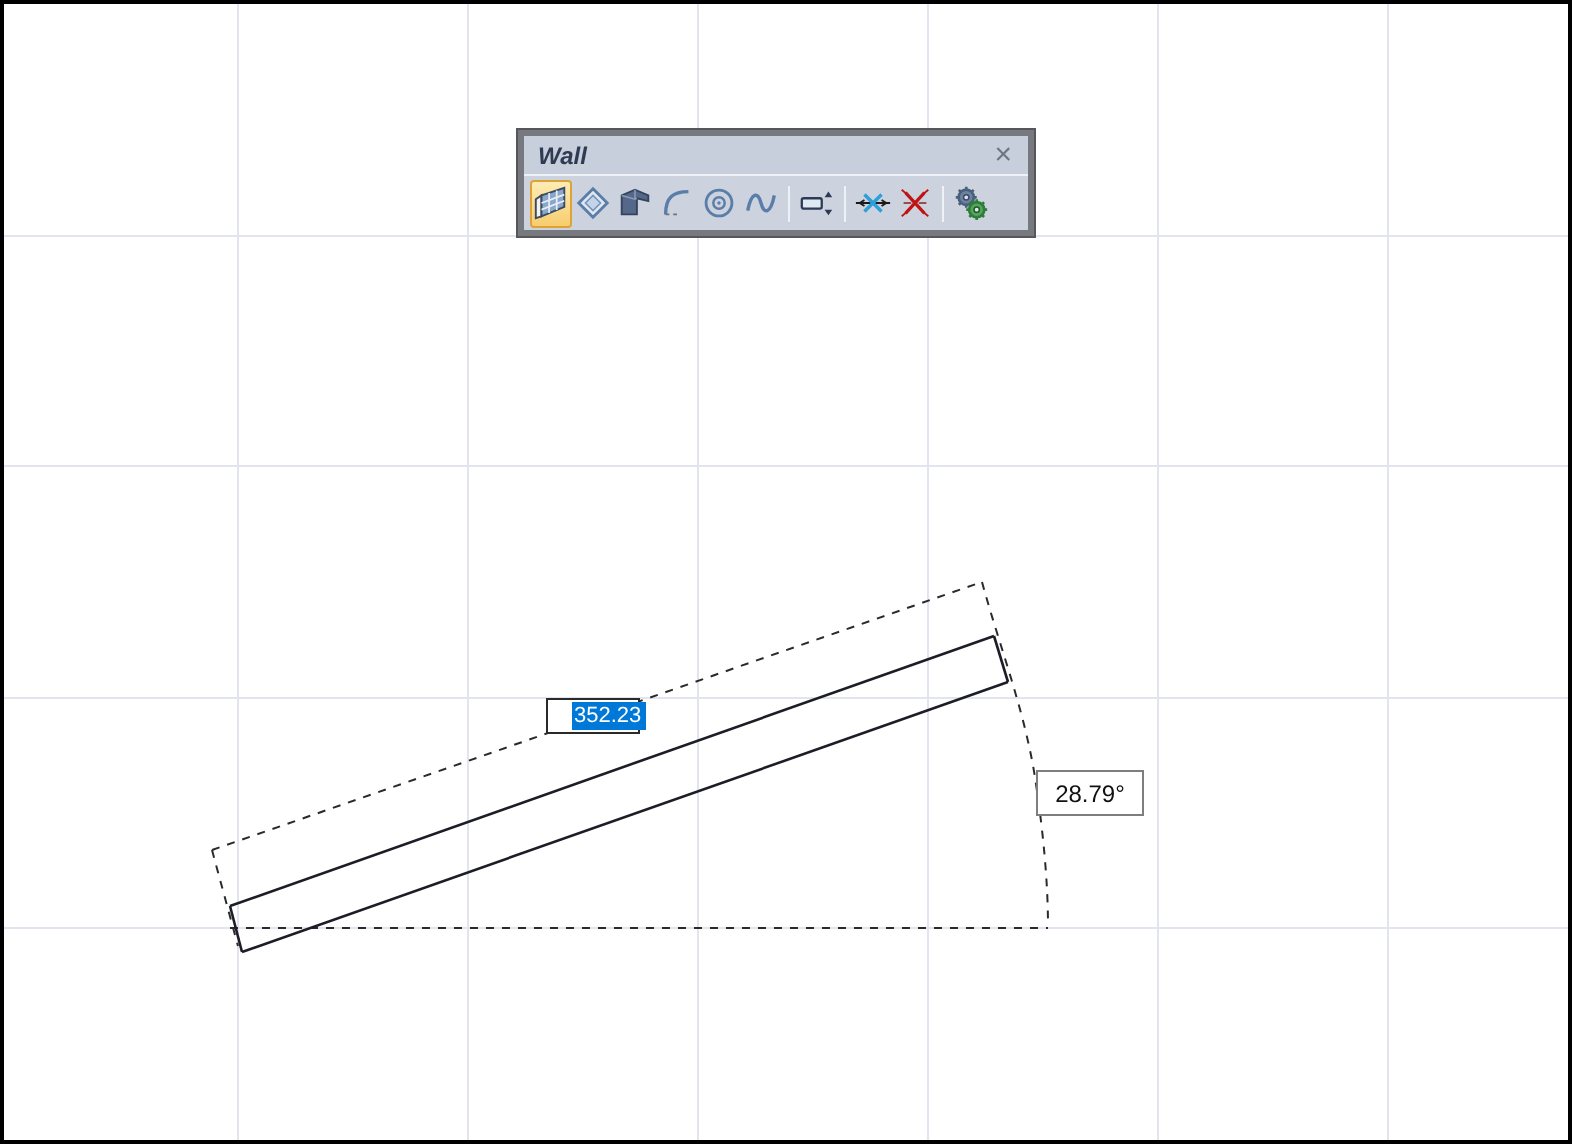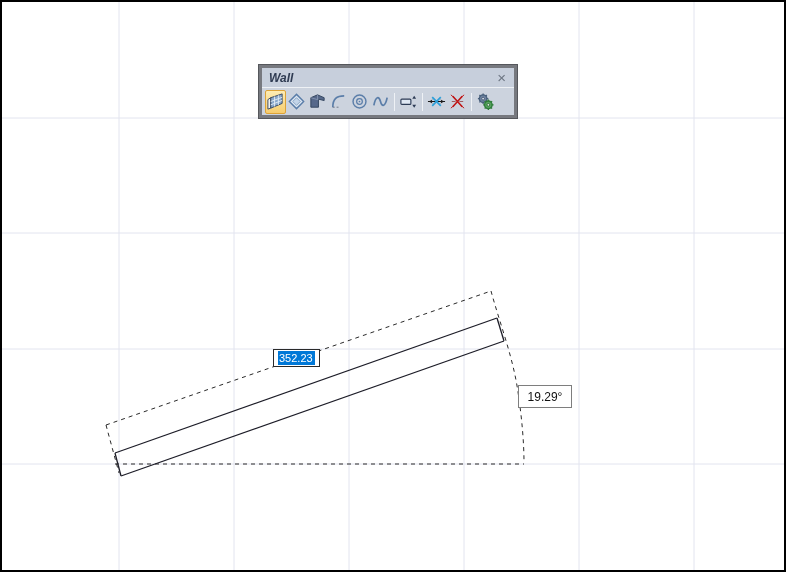--- a/index.html
+++ b/index.html
@@ -65,21 +65,21 @@
   }
 
   
   .len-input {
     position: absolute;
     left: 271px; top: 347px;
     width: 47px; height: 18px;
     background: #ffffff;
     border: 1px solid #2a2a2a;
     display: flex; align-items: center;
-    padding-left: 4px;
+    padding-left: 12px;
     font-size: 11px;
   }
   .len-input .sel {
     background: #0078d7;
     color: #ffffff;
     padding: 1px 2px 1px 1px;
     line-height: 12px;
   }
 
   
@@ -225,16 +225,16 @@
       </div>
 
     </div>
   </div>
 
   <div class="len-input">
     <span class="sel">352.23</span>
   </div>
 
   <div class="angle-box">
-    <span>19.29°</span>
+    <span>28.79°</span>
   </div>
 
 </div>
 
 </body></html>

